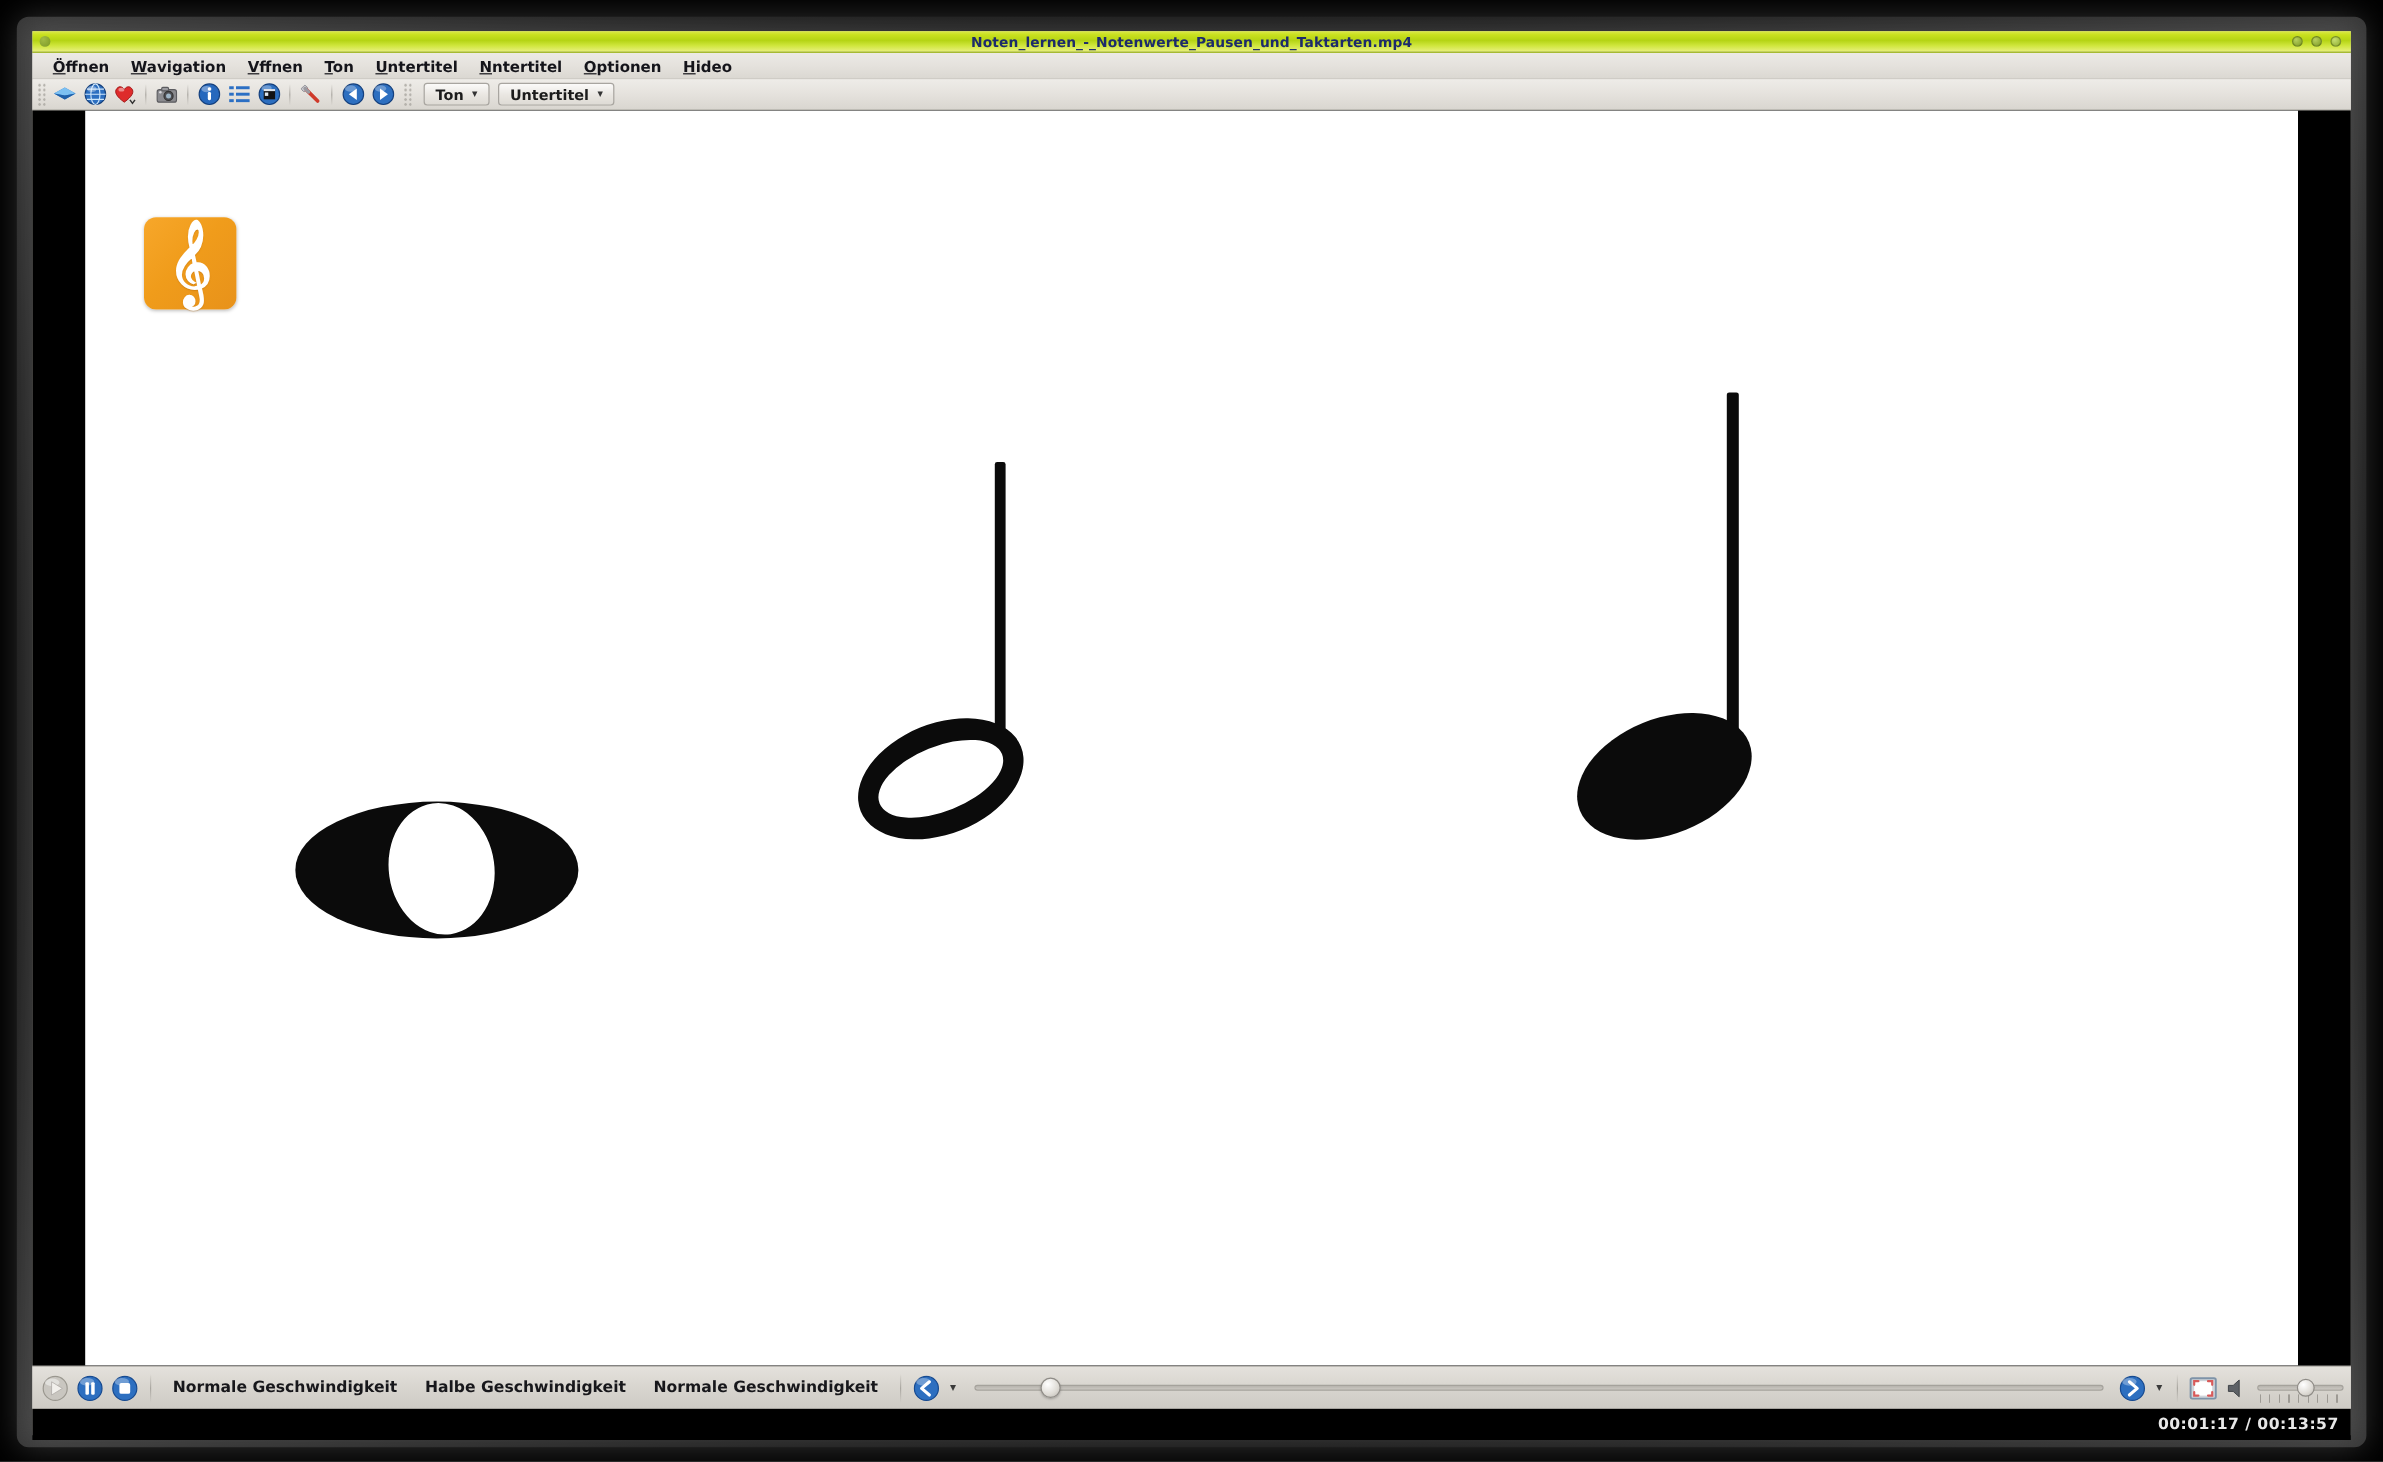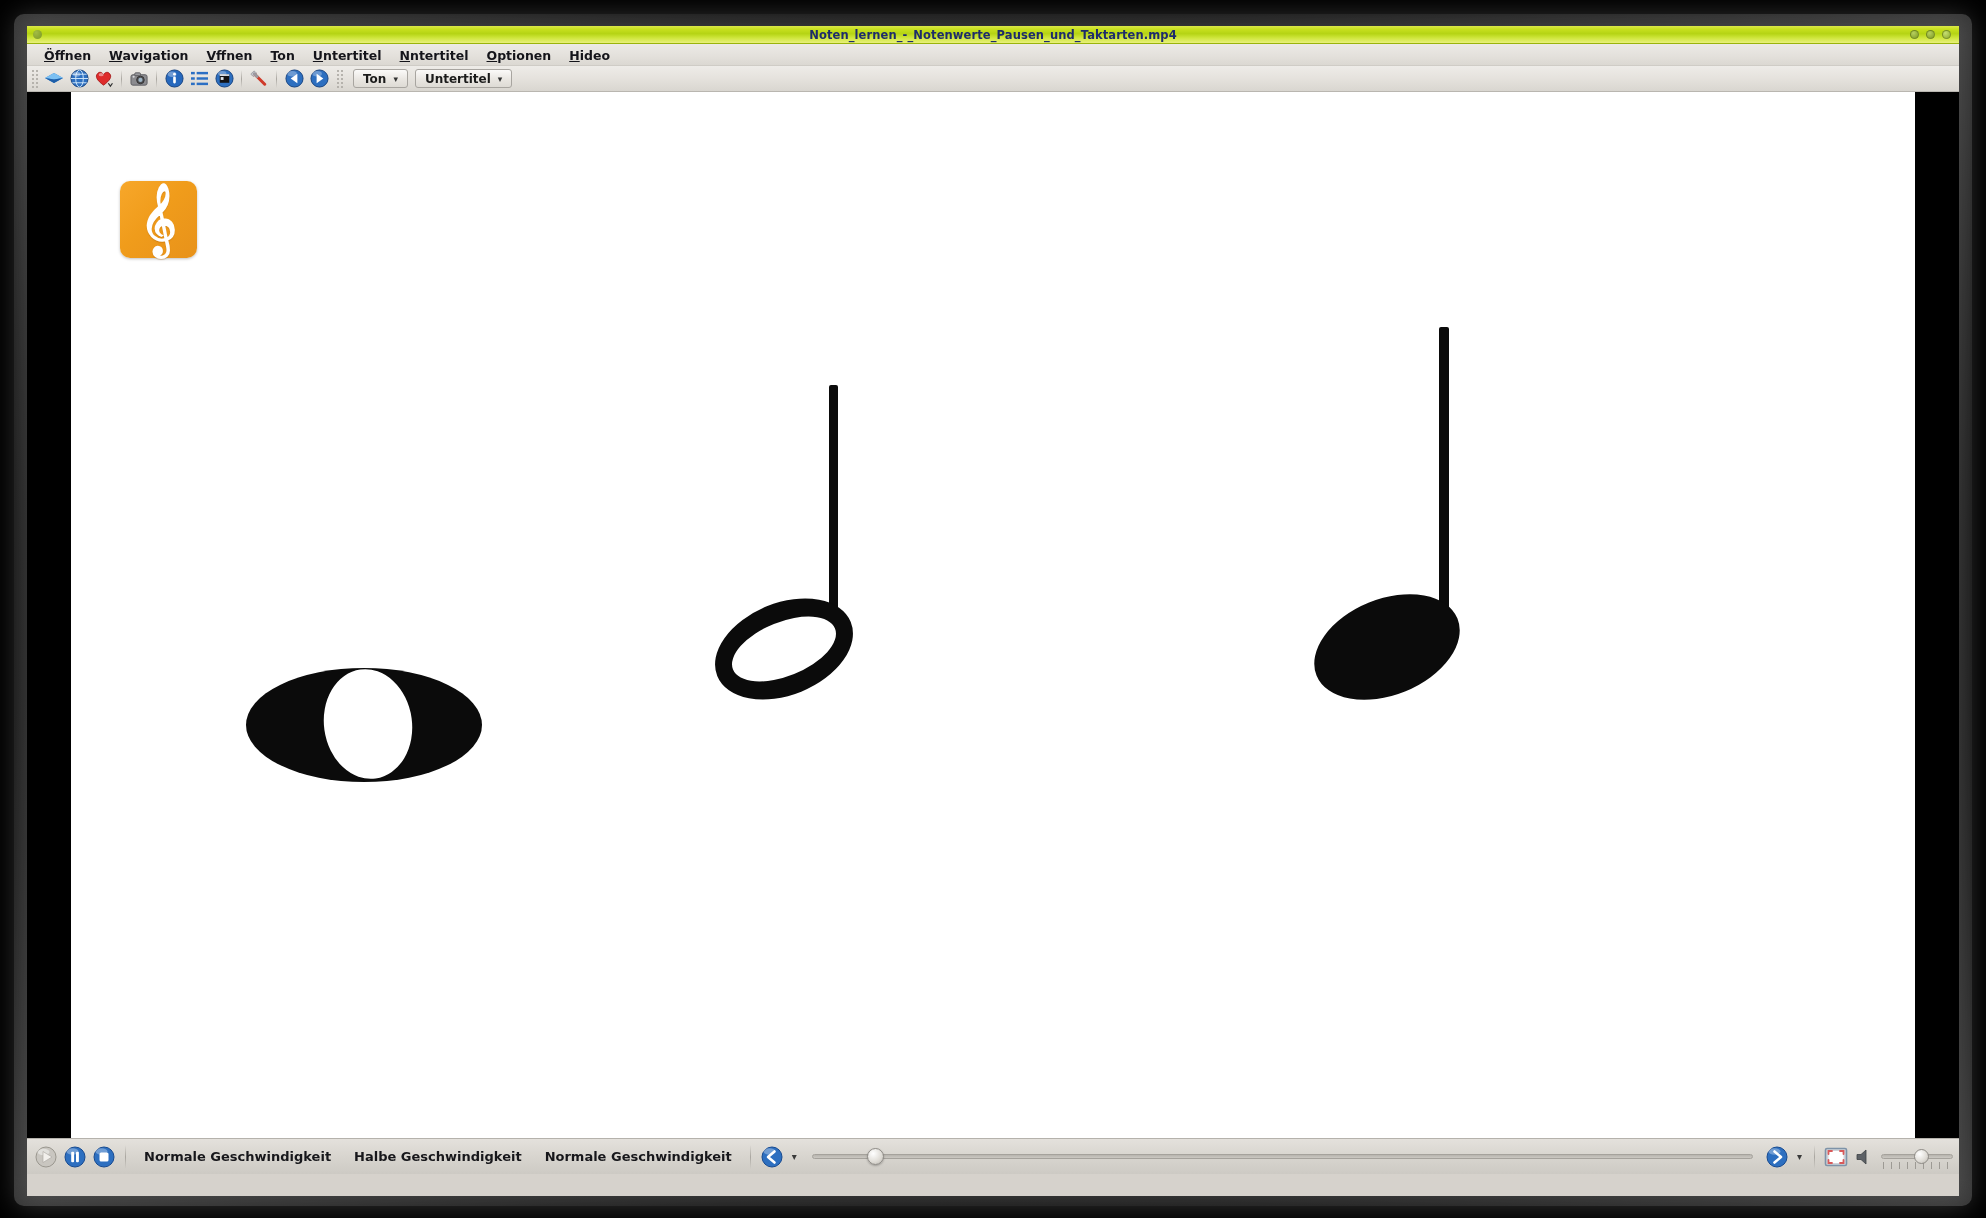--- a/index.html
+++ b/index.html
@@ -492,15 +492,18 @@
         </svg>
       </div>
 
       <div id="vol-wrap">
         <div id="vol-track"></div>
         <div id="vol-ticks"></div>
         <div id="vol-thumb"></div>
       </div>
     </div>
 
+    <div id="statusbar">
+      <div id="timecode">00:01:17 / 00:13:57</div>
+    </div>
 
   </div>
 </div>
 
 </body></html>

